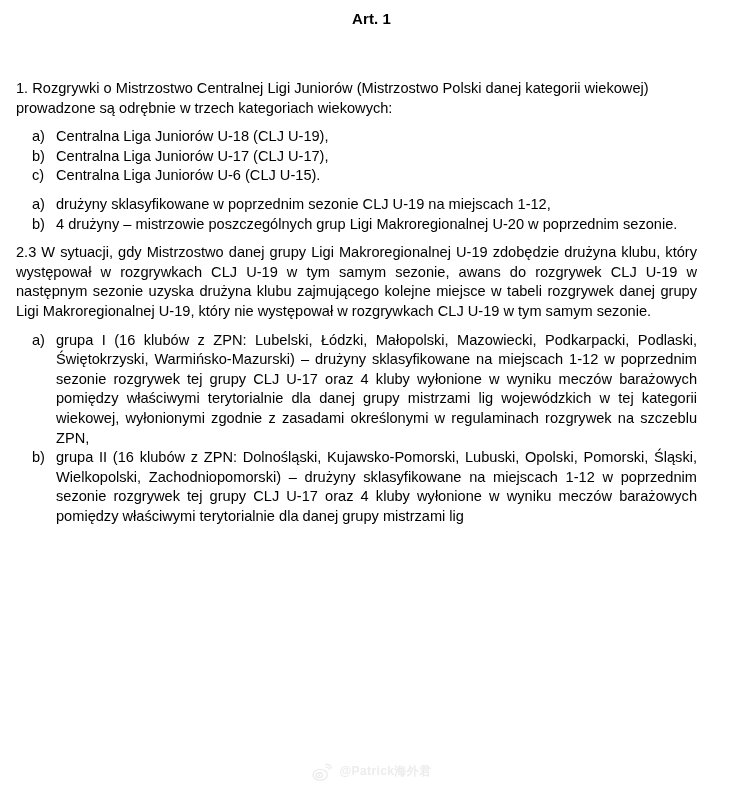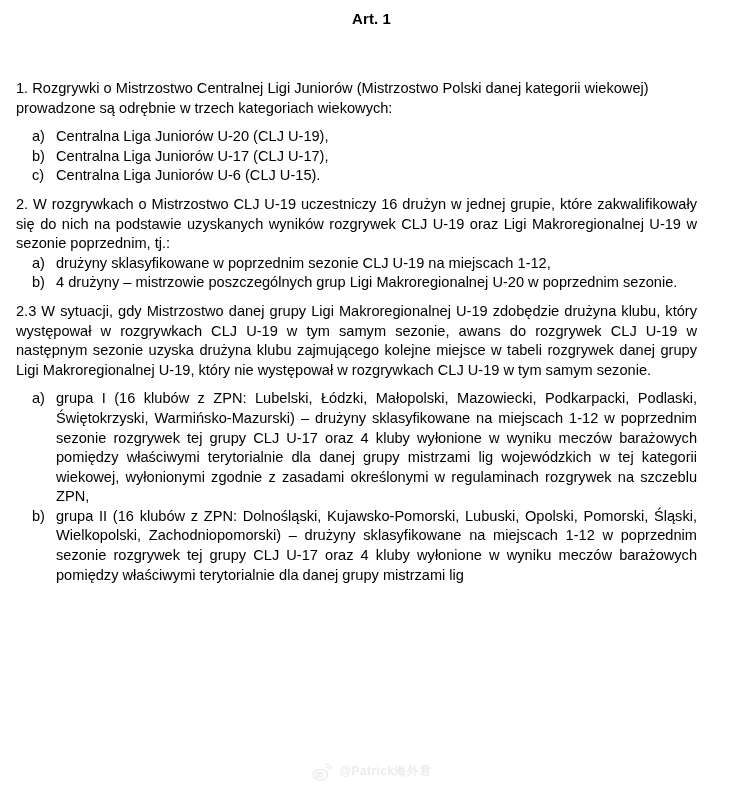--- a/index.html
+++ b/index.html
@@ -128,33 +128,32 @@
 
   <div class="doc-title">Art. 1</div>
 
   <div class="body-col">
 
     <p class="para lead-in">1. Rozgrywki o Mistrzostwo Centralnej Ligi Juniorów (Mistrzostwo Polski danej kategorii wiekowej) prowadzone są odrębnie w trzech kategoriach wiekowych:</p>
 
     <ol class="alpha simple">
       <li>
         <span class="marker">a)</span>
-        <span class="li-text">Centralna Liga Juniorów U-20 (CLJ U-19),</span>
+        <span class="li-text">Centralna Liga Juniorów U-18 (CLJ U-19),</span>
       </li>
       <li>
         <span class="marker">b)</span>
         <span class="li-text">Centralna Liga Juniorów U-17 (CLJ U-17),</span>
       </li>
       <li>
         <span class="marker">c)</span>
         <span class="li-text">Centralna Liga Juniorów U-6 (CLJ U-15).</span>
       </li>
     </ol>
 
-    <p class="para tight">2. W rozgrywkach o Mistrzostwo CLJ U-19 uczestniczy 16 drużyn w jednej grupie, które zakwalifikowały się do nich na podstawie uzyskanych wyników rozgrywek CLJ U-19 oraz Ligi Makroregionalnej U-19 w sezonie poprzednim, tj.:</p>
 
     <ol class="alpha">
       <li>
         <span class="marker">a)</span>
         <span class="li-text">drużyny sklasyfikowane w poprzednim sezonie CLJ U-19 na miejscach 1-12,</span>
       </li>
       <li>
         <span class="marker">b)</span>
         <span class="li-text">4 drużyny – mistrzowie poszczególnych grup Ligi Makroregionalnej U-20 w poprzednim sezonie.</span>
       </li>

